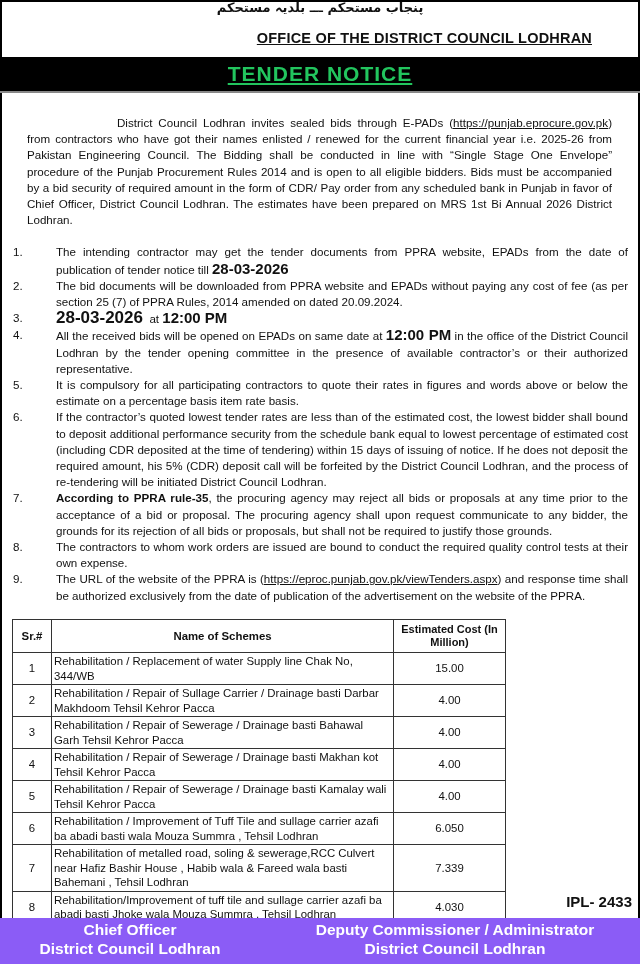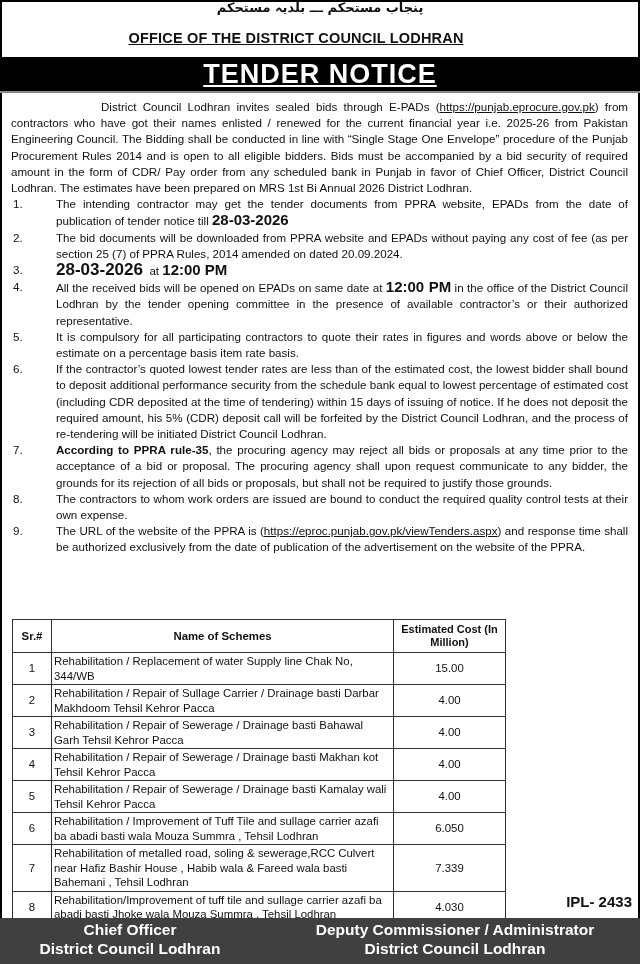--- a/index.html
+++ b/index.html
@@ -1,39 +1,39 @@
 <!DOCTYPE html>
 <html><head>
 <meta charset="utf-8">
 <style>
   html, body { margin:0; padding:0; background:#fff; }
   body { width:640px; height:964px; overflow:hidden; position:relative; color:#111;
          font-family:"Liberation Sans", "DejaVu Sans", sans-serif; }
   .frame { position:absolute; left:0; top:0; width:636px; height:960px; border:2px solid #000; }
   .urdu { position:absolute; top:0; left:0; width:640px; text-align:center; font-family:"DejaVu Sans", sans-serif; font-size:13px; font-weight:bold; direction:rtl; }
-  .office { position:absolute; top:30px; left:0; width:592px; text-align:center; font-size:14.5px; font-weight:bold; text-decoration:underline; letter-spacing:0.2px; }
+  .office { position:absolute; top:30px; left:0; width:592px; text-align:right; font-size:14.5px; font-weight:bold; text-decoration:underline; letter-spacing:0.2px; }
   .band { position:absolute; left:0; top:57px; width:640px; height:34px; background:#000; border-bottom:2px solid #888; }
-  .band span { display:block; text-align:center; color:#ffffff; font-size:27px; font-weight:bold; line-height:34px; text-decoration:underline; letter-spacing:1px; }
+  .band span { display:block; text-align:center; color:#22c55e; font-size:21px; font-weight:bold; line-height:34px; text-decoration:underline; letter-spacing:1px; }
   .body { position:absolute; left:11px; top:99px; width:617px; font-size:11.6px; line-height:16.2px; }
-  .intro { text-align:justify; text-indent:90px; margin:0; }
+  .intro { text-align:justify; text-indent:90px; margin:16px; }
   .clause { display:flex; margin:0; }
   .clause .num { width:43px; flex:none; padding-left:2px; }
   .clause .txt { flex:1; text-align:justify; }
   .big { font-size:15px; font-weight:bold; }
   .link { text-decoration:underline; }
   .details { text-align:left; padding-left:93px; margin:1px 0 3px 0; }
   table { position:absolute; left:12px; top:619px; width:494px; border-collapse:collapse; font-size:11.4px; }
   td, th { border:1px solid #333; padding:1px 2px; line-height:14.5px; vertical-align:middle; }
   th { font-weight:bold; height:30px; }
   td.sr, th.sr { width:34px; text-align:center; }
   td.cost, th.cost { width:107px; text-align:center;margin-left:28px; }
   th.cost { font-size:11px; line-height:13px; }
   td.name { text-align:left; }
   .ipl { position:absolute; right:8px; top:893px; font-size:15px; font-weight:bold; }
-  .footer { position:absolute; left:0; top:918px; width:640px; height:46px; background:#404040; color:#fff; font-weight:bold; font-size:15.5px; }
+  .footer { position:absolute; left:0; top:918px; width:640px; height:46px; background:#8b5cf6; color:#fff; font-weight:bold; font-size:15.5px; }
   .sig { position:absolute; top:2px; text-align:center; line-height:19px; }
   .sig.left { left:20px; width:220px; }
   .sig.right { left:280px; width:350px; }
 </style>
 </head>
 <body>
 
 <div class="frame"></div>
 
 <div class="urdu">پنجاب مستحکم ـــ بلدیہ مستحکم</div>

